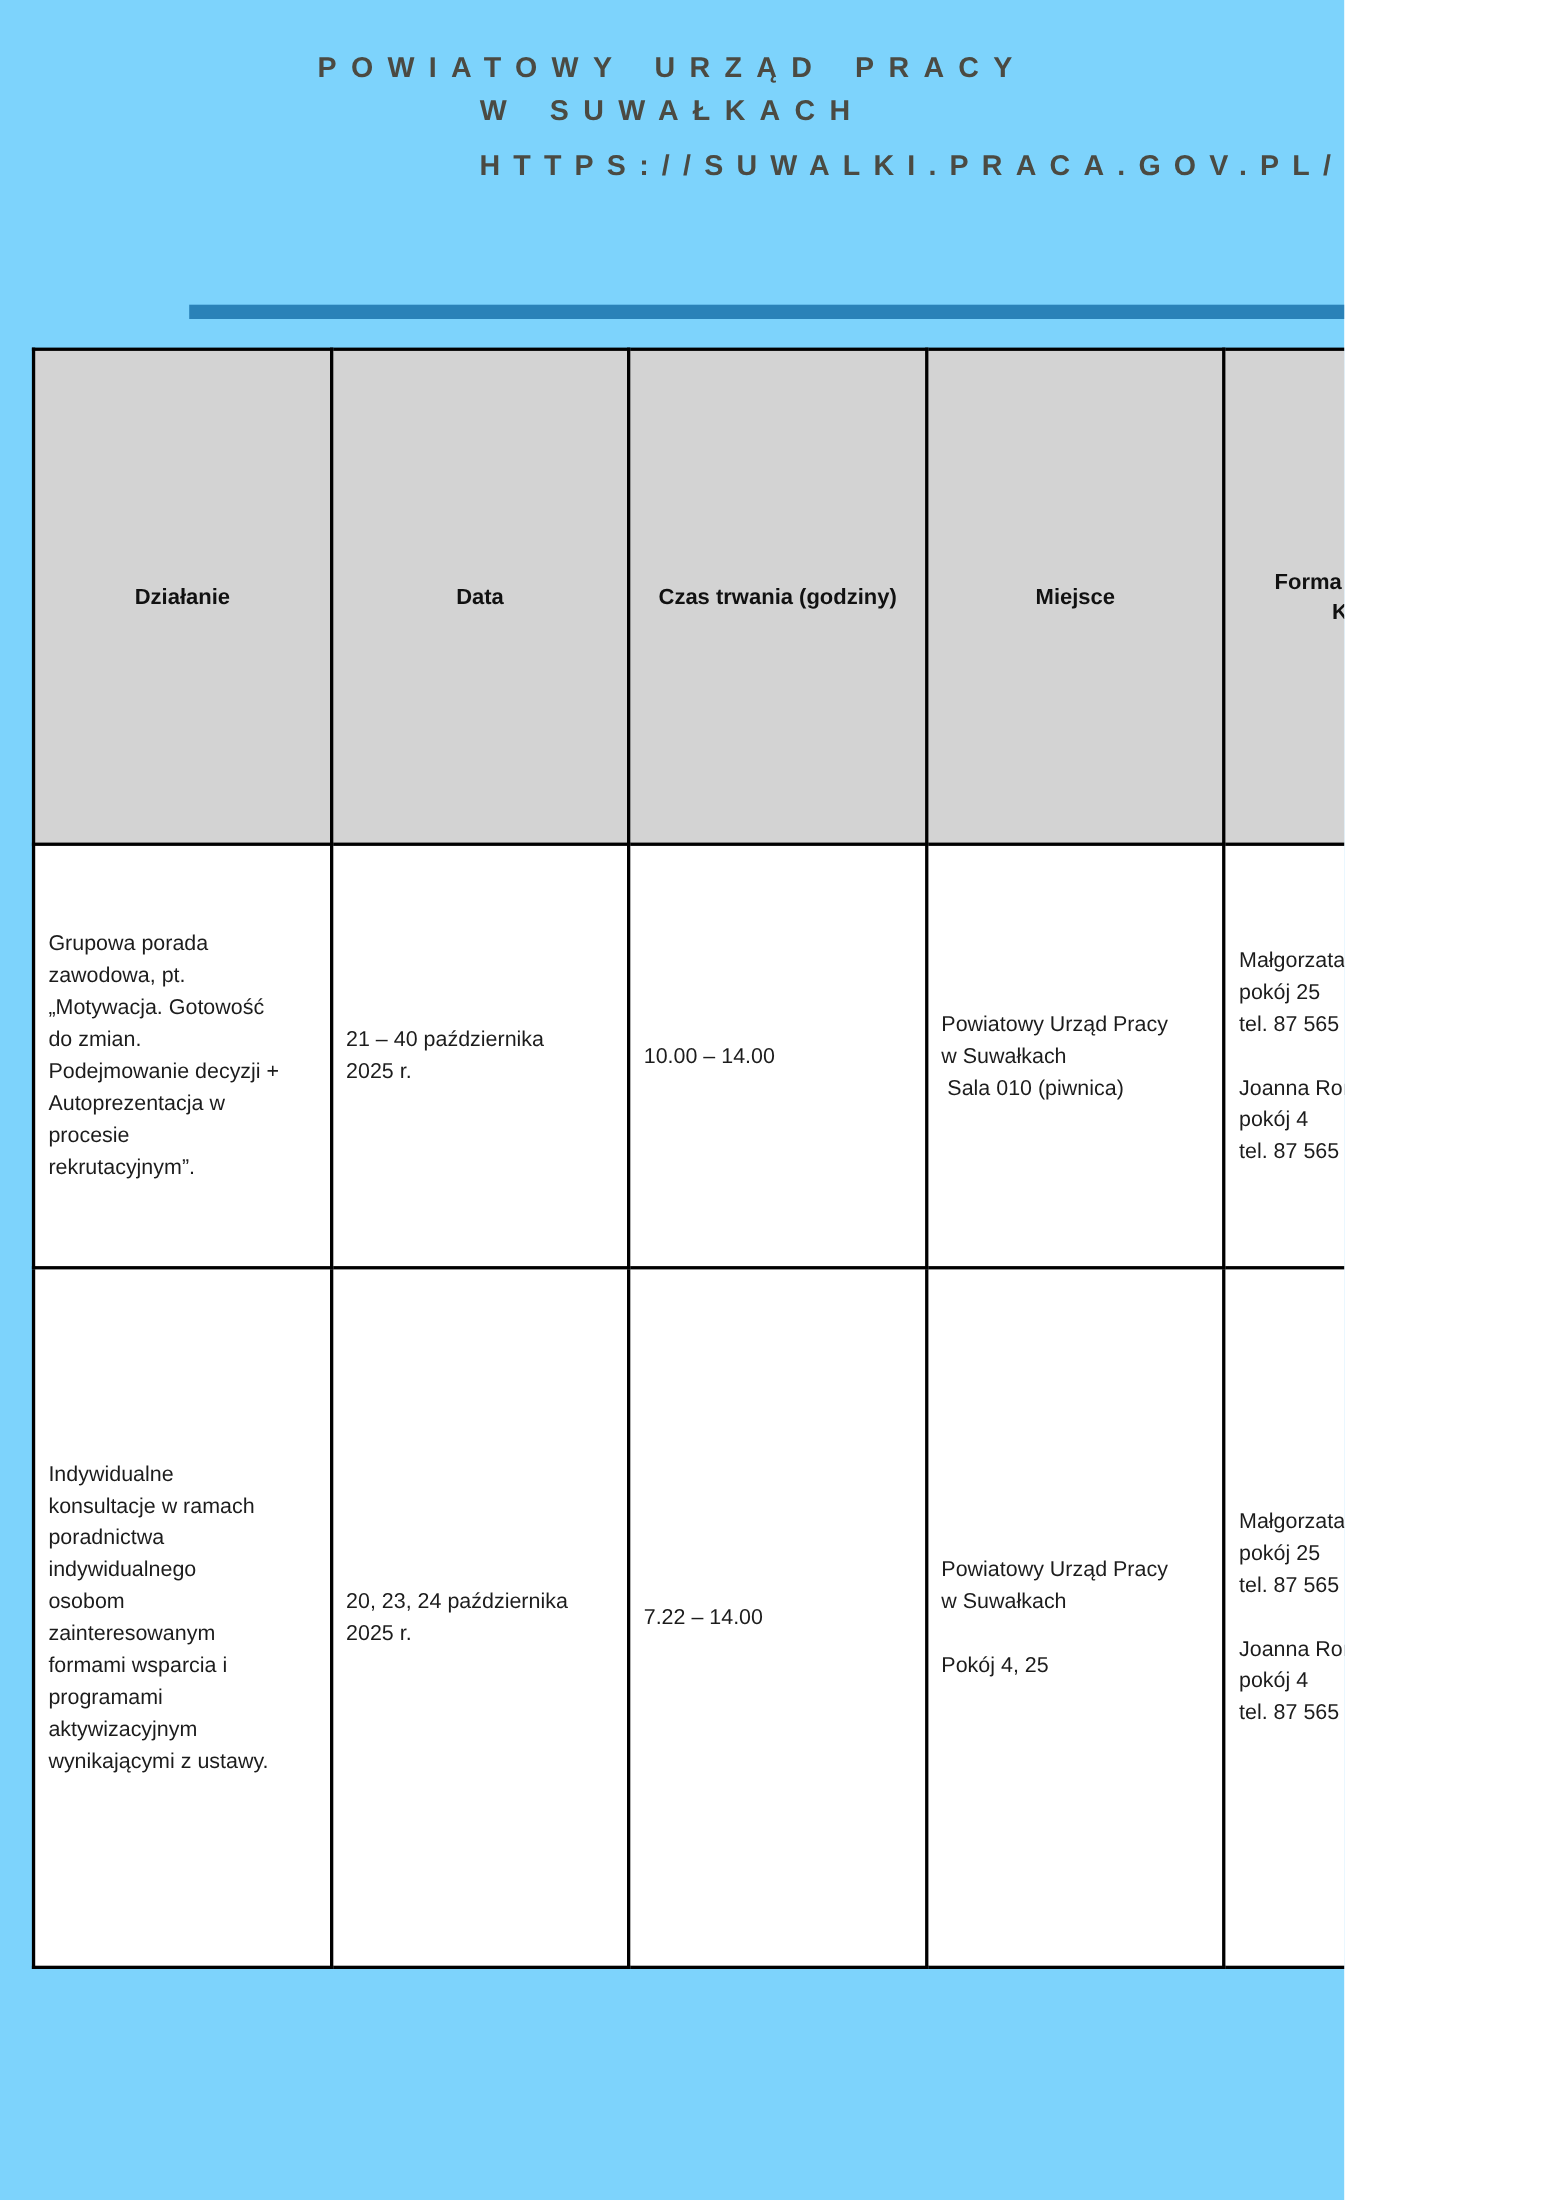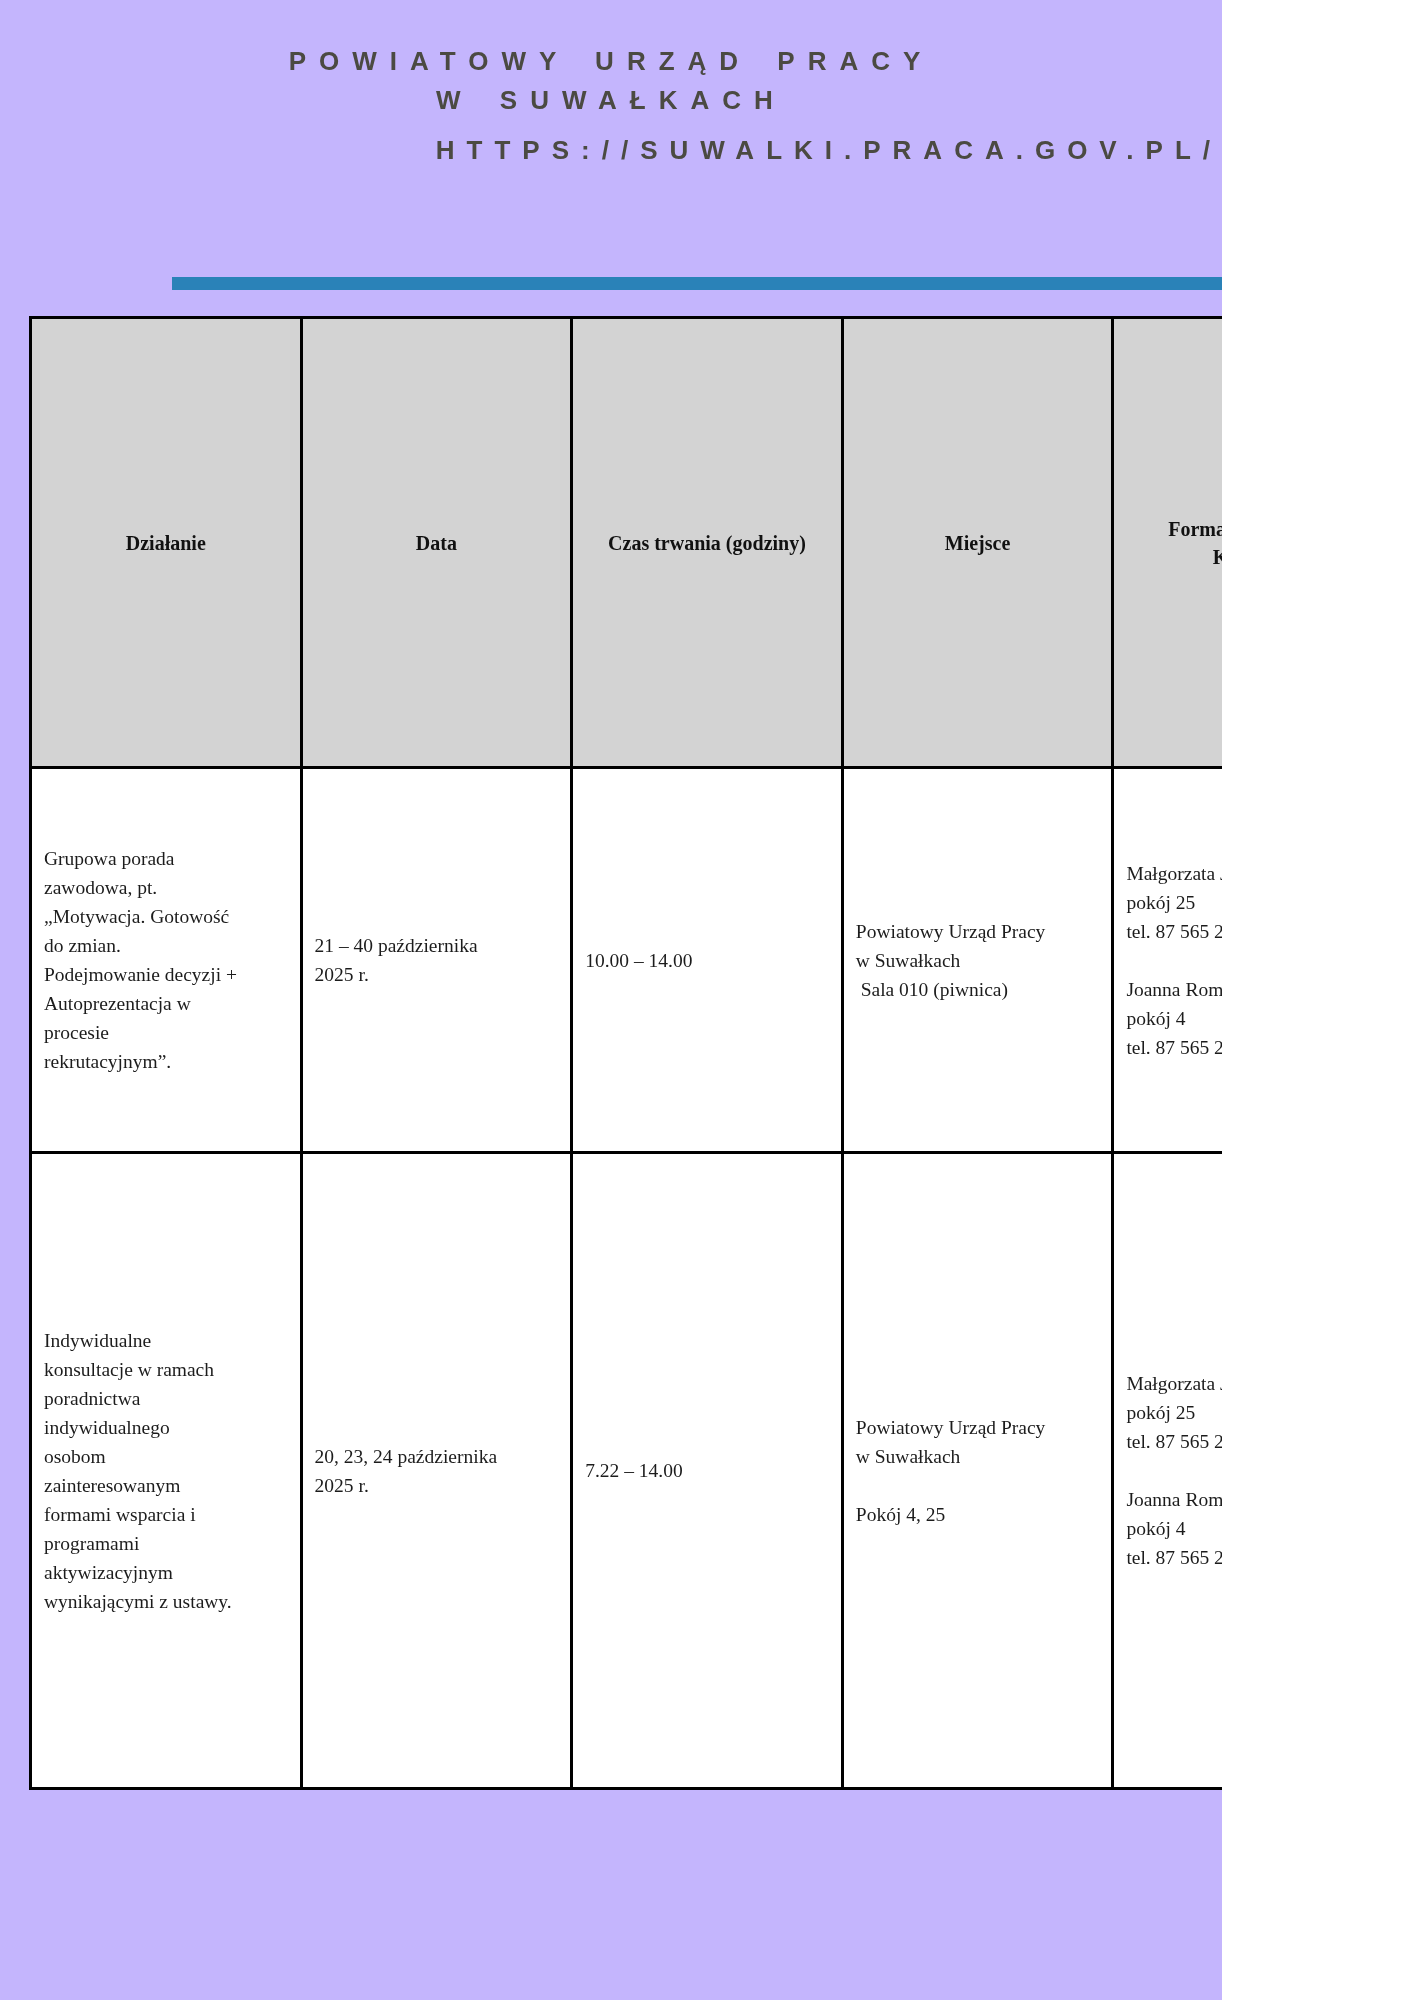--- a/index.html
+++ b/index.html
@@ -5,21 +5,21 @@
   html, body { margin: 0; padding: 0; }
   body {
     width: 1414px;
     height: 2000px;
     font-family: "Liberation Sans", "DejaVu Sans", sans-serif;
   }
   .page {
     position: relative;
     width: 1222px;
     height: 2000px;
-    background: #c4b5fd;
+    background: #7dd3fc;
     overflow: hidden;
   }
 
   
   .letterhead {
     position: absolute;
     top: 42px;
     left: 0;
     right: 0;
     text-align: center;
@@ -53,21 +53,20 @@
   }
 
   
   table.schedule {
     position: absolute;
     left: 29px;
     top: 316px;
     width: 1356px;
     border-collapse: collapse;
     table-layout: fixed;
-    font-family: Liberation Serif, serif;
   }
   table.schedule col { width: 20%; }
   table.schedule th,
   table.schedule td {
     border: 3px solid #000000;
     vertical-align: middle;
   }
   table.schedule th {
     background: #D3D3D3;
     color: #111111;

